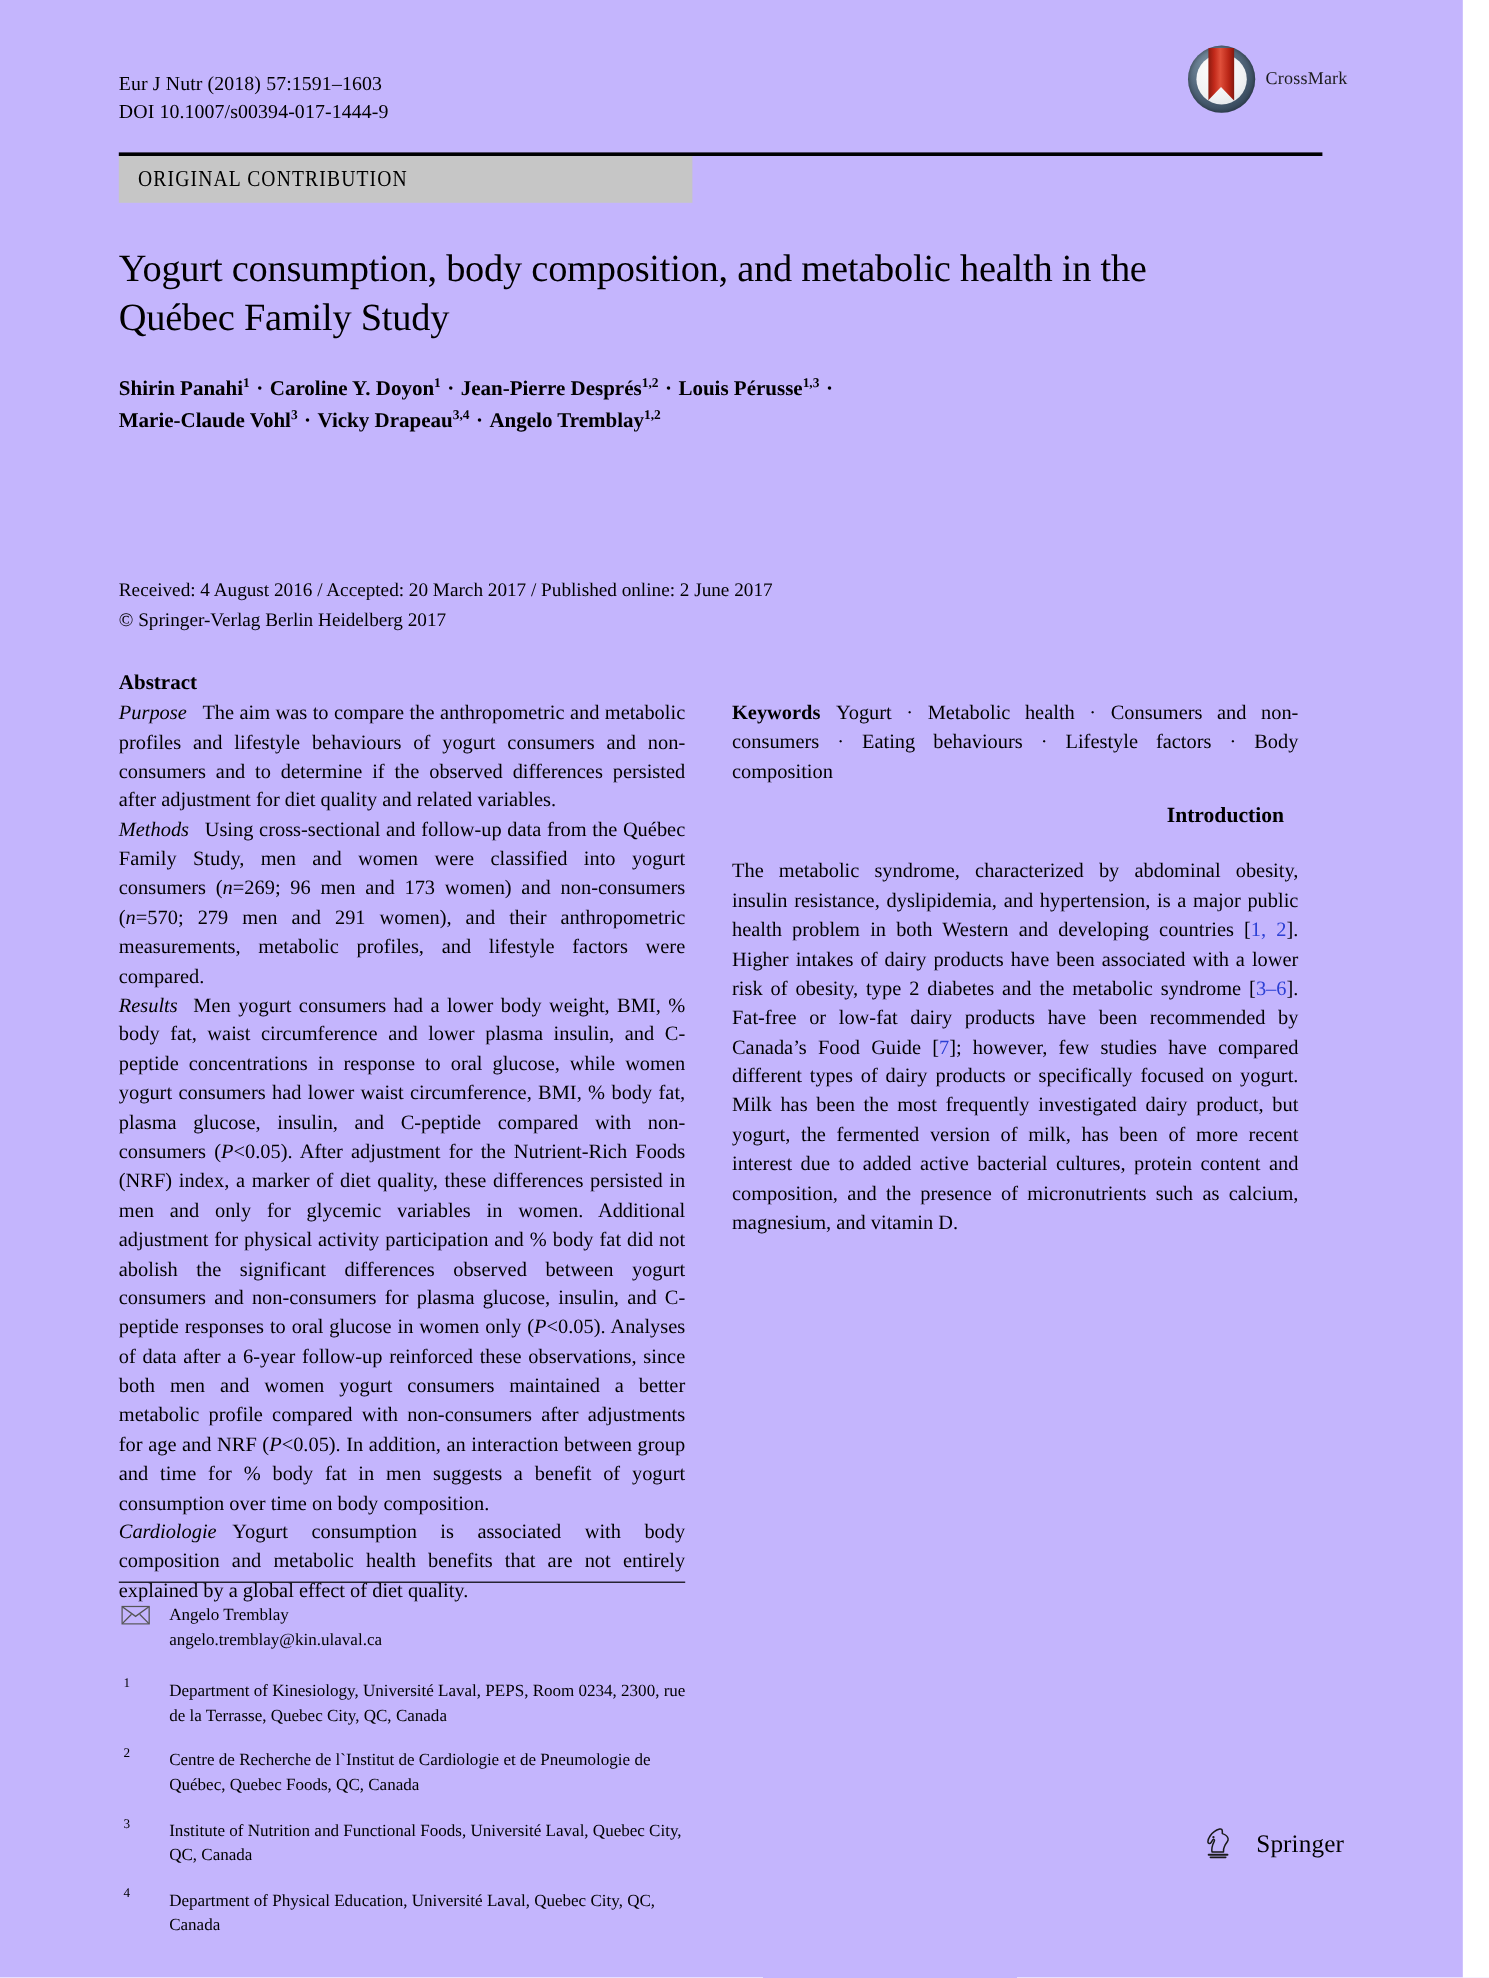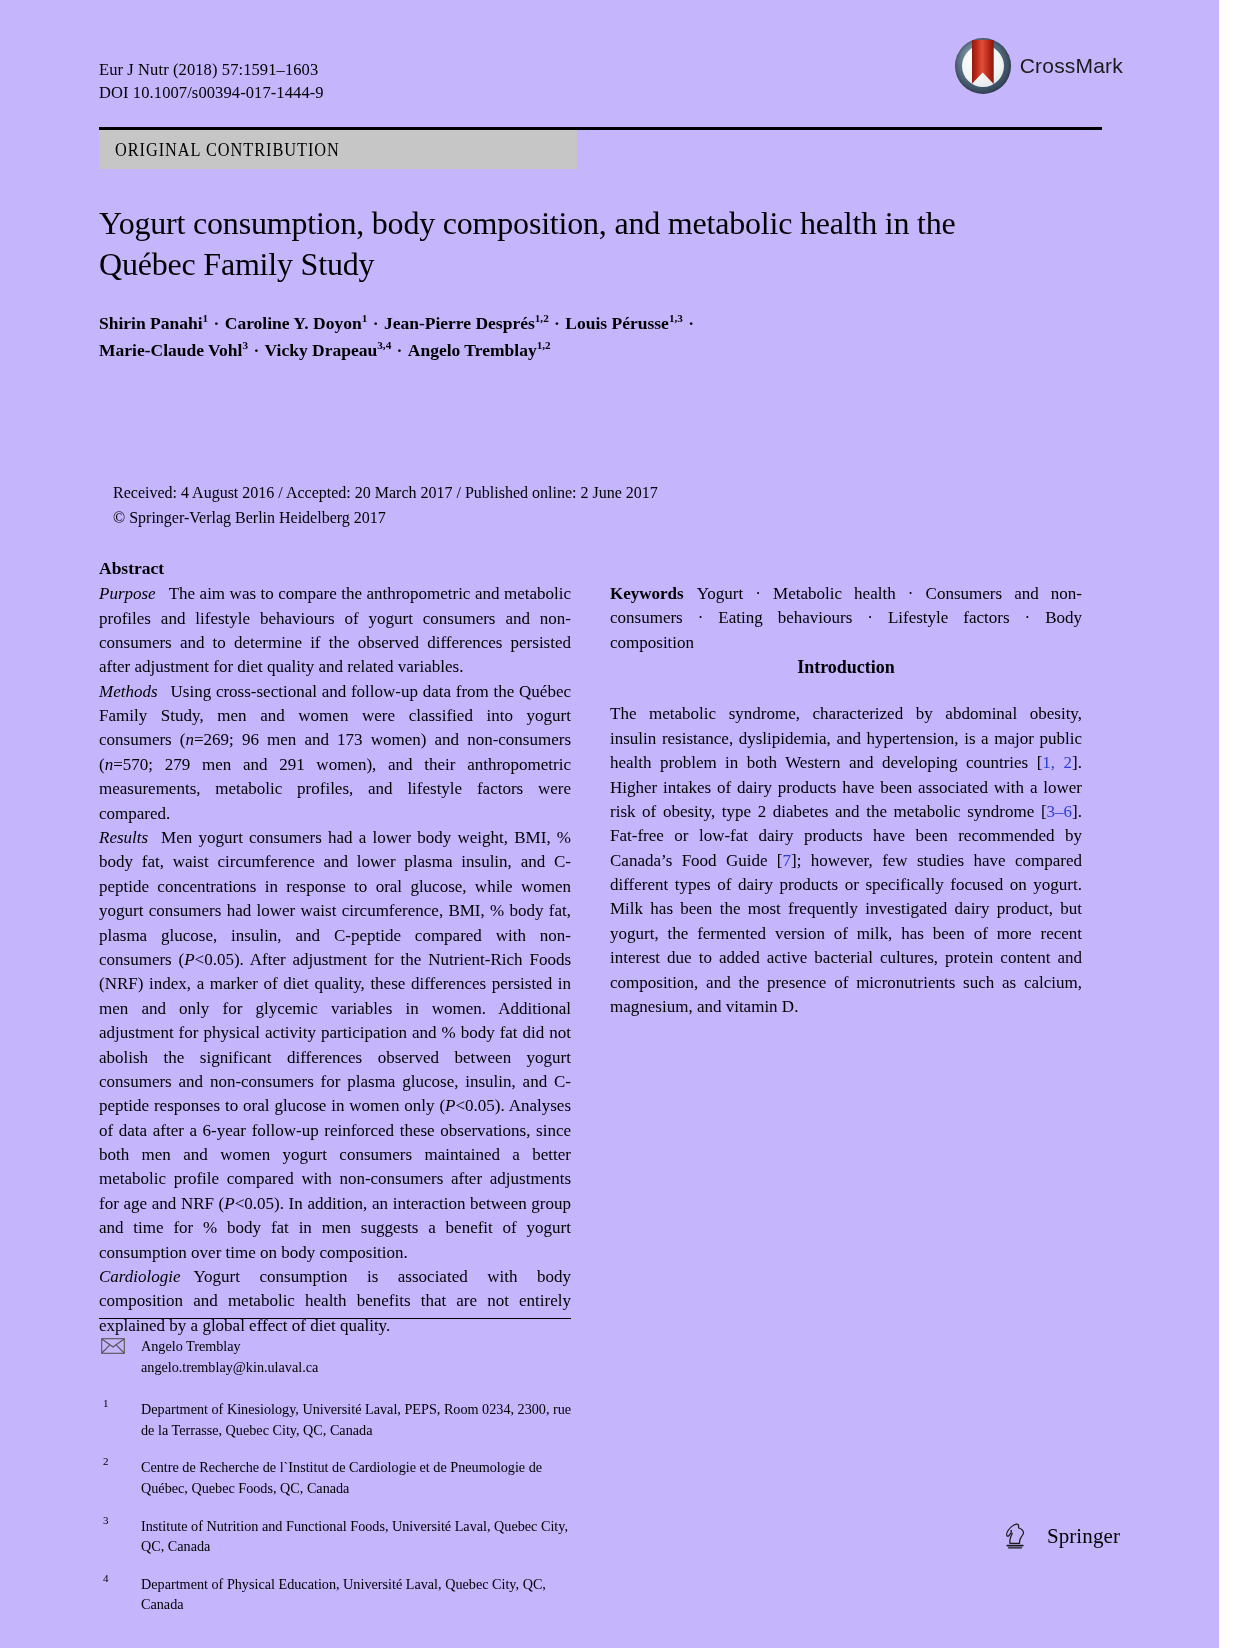--- a/index.html
+++ b/index.html
@@ -59,22 +59,22 @@
   .crossmark-badge .ribbon {
     position: absolute;
     left: 17px;
     top: 2px;
     width: 22px;
     height: 44px;
     background: linear-gradient(to right, #8c1b10 0%, #c2291a 22%, #e0503b 45%, #b82415 78%, #7e170d 100%);
     clip-path: polygon(0 0, 100% 0, 100% 100%, 50% 74%, 0 100%);
   }
   .crossmark-text {
-    font-family: Liberation Sans, sans-serif;
-    font-size: 21px;
+    font-family: Liberation Serif, serif;
+    font-size: 15px;
     color: #1b1b1b;
     letter-spacing: 0.2px;
     white-space: nowrap;
   }
 
   
   .rule-top {
     position: absolute;
     left: 99px;
     top: 127px;
@@ -120,21 +120,21 @@
     width: 900px;
     font-size: 17.5px;
     font-weight: bold;
     line-height: 1.55;
   }
   .authors sup { font-size: 64%; font-weight: bold; vertical-align: super; line-height: 0; }
   .dot-sep { padding: 0 1px; }
 
   .dates {
     position: absolute;
-    left: 113px;
+    left: 99px;
     top: 481px;
     width: 900px;
     font-size: 16px;
     line-height: 1.55;
   }
 
   
   .col {
     position: absolute;
     top: 556px;
@@ -142,25 +142,25 @@
     font-size: 17px;
     line-height: 1.435;
     text-align: justify;
     text-justify: inter-word;
   }
   .col-left  { left: 99px; }
   .col-right { left: 610px; }
 
   .col p { margin: 0; }
   .col h2 {
-    margin: 0;
+    margin: 12px;
     font-size: 18px;
     font-weight: bold;
     line-height: 1.4;
-    text-align: center;
+    text-align: right;
   }
   .abstract-head {
     font-weight: bold;
     font-size: 17.5px;
     display: block;
     text-align: left;
     margin-bottom: 1px;
   }
   .runin { font-style: italic; }
   .runin-gap { display: inline-block; width: 13px; }

